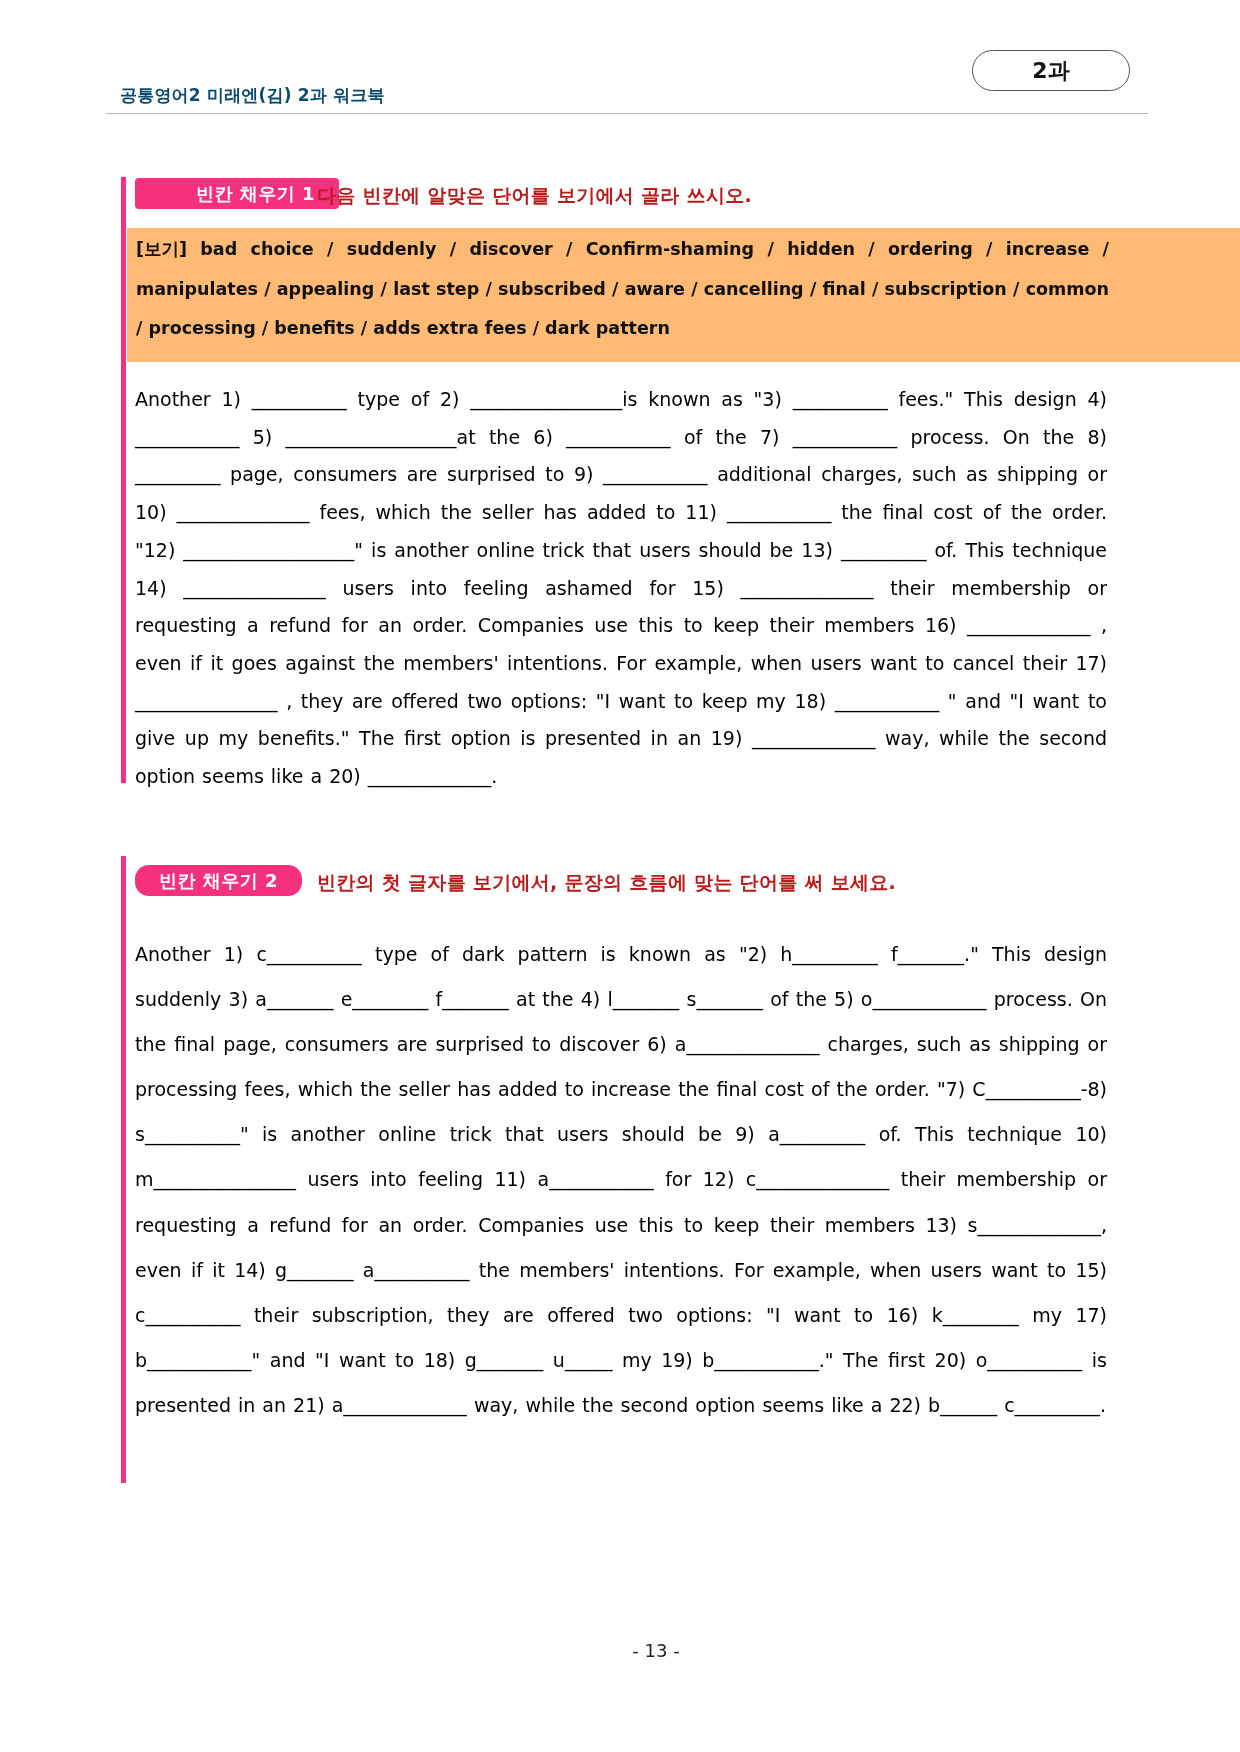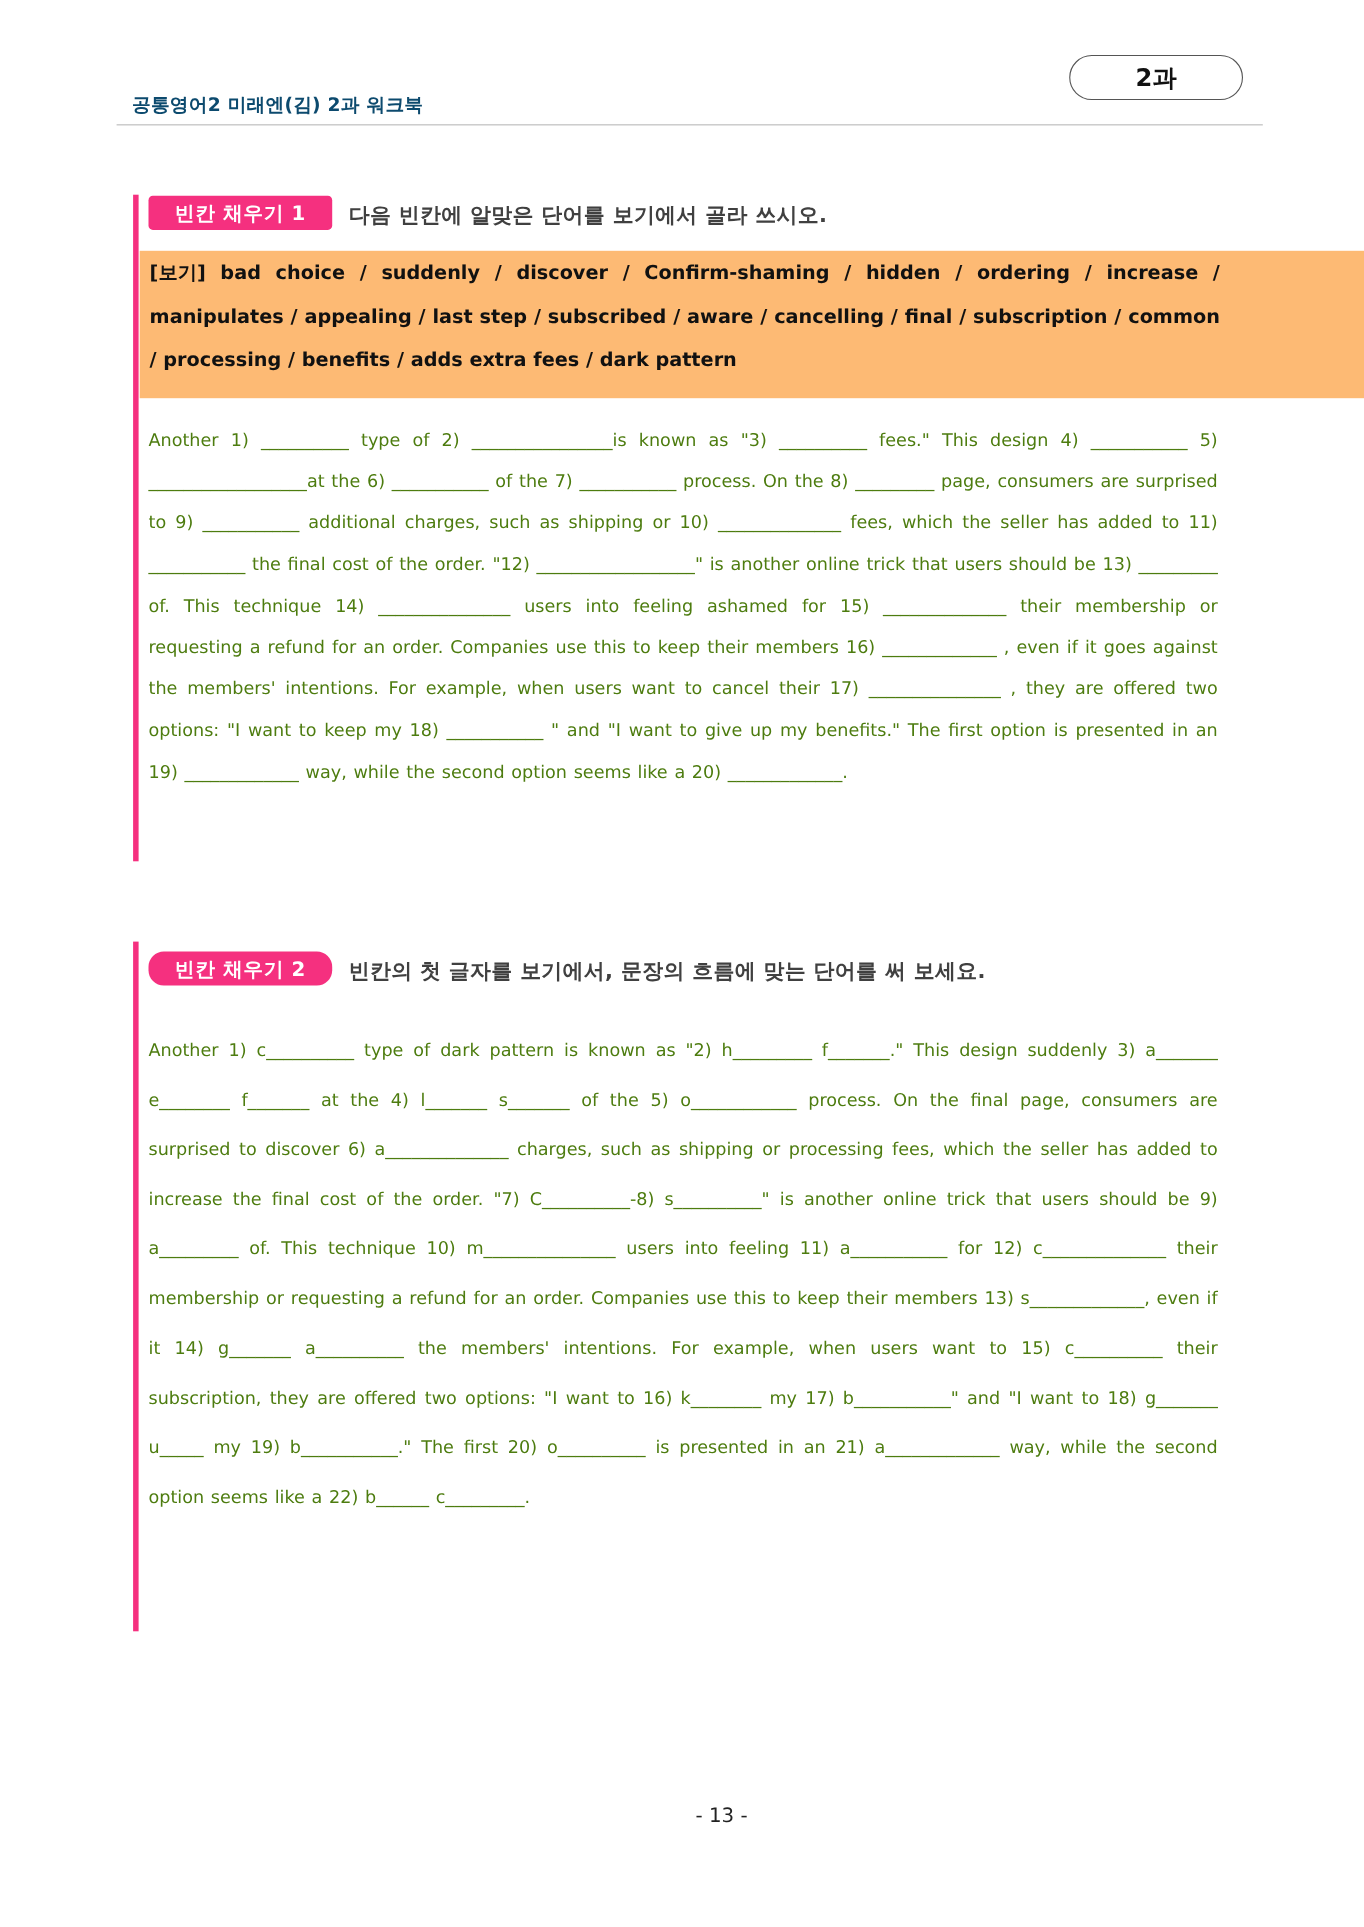--- a/index.html
+++ b/index.html
@@ -67,21 +67,21 @@
       display: flex;
       align-items: center;
       justify-content: center;
       letter-spacing: 0.5px;
     }
     .section-instruction {
       position: absolute;
       left: 317px;
       font-size: 19px;
       font-weight: bold;
-      color: #404040;
+      color: #b91c1c;
       letter-spacing: 0.3px;
     }
     .word-box {
       position: absolute;
       left: 127px;
       top: 228px;
       width: 1170px;
       height: 134px;
       background: #fdba74;
     }
@@ -94,22 +94,22 @@
       font-weight: bold;
       color: #111111;
       line-height: 39.5px;
       text-align: justify;
       text-align-last: left;
     }
     .passage {
       position: absolute;
       left: 135px;
       width: 972px;
-      font-size: 16px;
-      color: #4d7c0f;
+      font-size: 19px;
+      color: #000000;
       text-align: justify;
       text-align-last: left;
       word-spacing: 1px;
     }
     .passage-1 {
       top: 381px;
       line-height: 37.7px;
     }
     .passage-2 {
       top: 932px;
@@ -129,21 +129,21 @@
 </head>
 <body>
 
 <div class="header-title">공통영어2 미래엔(김) 2과 워크북</div>
 <div class="lesson-pill">
   <span>2과</span>
 </div>
 <div class="header-line"></div>
 
 <div class="section-bar" style="top:177px;height:606px;"></div>
-<div class="badge" style="top:178px;">빈칸 채우기 1</div>
+<div class="badge" style="top:178px;padding-left:37px;">빈칸 채우기 1</div>
 <div class="section-instruction" style="top:183px;">다음 빈칸에 알맞은 단어를 보기에서 골라 쓰시오.</div>
 
 <div class="word-box">
   <div class="word-box-text">[보기] bad choice / suddenly / discover / Confirm-shaming / hidden / ordering / increase / manipulates / appealing / last step / subscribed / aware / cancelling / final / subscription / common / processing / benefits / adds extra fees / dark pattern</div>
 </div>
 
 <div class="passage passage-1">Another 1) __________ type of 2) ________________is known as "3) __________ fees." This design 4) ___________ 5) __________________at the 6) ___________ of the 7) ___________ process. On the 8) _________ page, consumers are surprised to 9) ___________ additional charges, such as shipping or 10) ______________ fees, which the seller has added to 11) ___________ the final cost of the order. "12) __________________" is another online trick that users should be 13) _________ of. This technique 14) _______________ users into feeling ashamed for 15) ______________ their membership or requesting a refund for an order. Companies use this to keep their members 16) _____________ , even if it goes against the members' intentions. For example, when users want to cancel their 17) _______________ , they are offered two options: "I want to keep my 18) ___________ " and "I want to give up my benefits." The first option is presented in an 19) _____________ way, while the second option seems like a 20) _____________.</div>
 
 <div class="section-bar" style="top:856px;height:627px;"></div>
 <div class="badge" style="top:865px;border-radius:14px;">빈칸 채우기 2</div>

